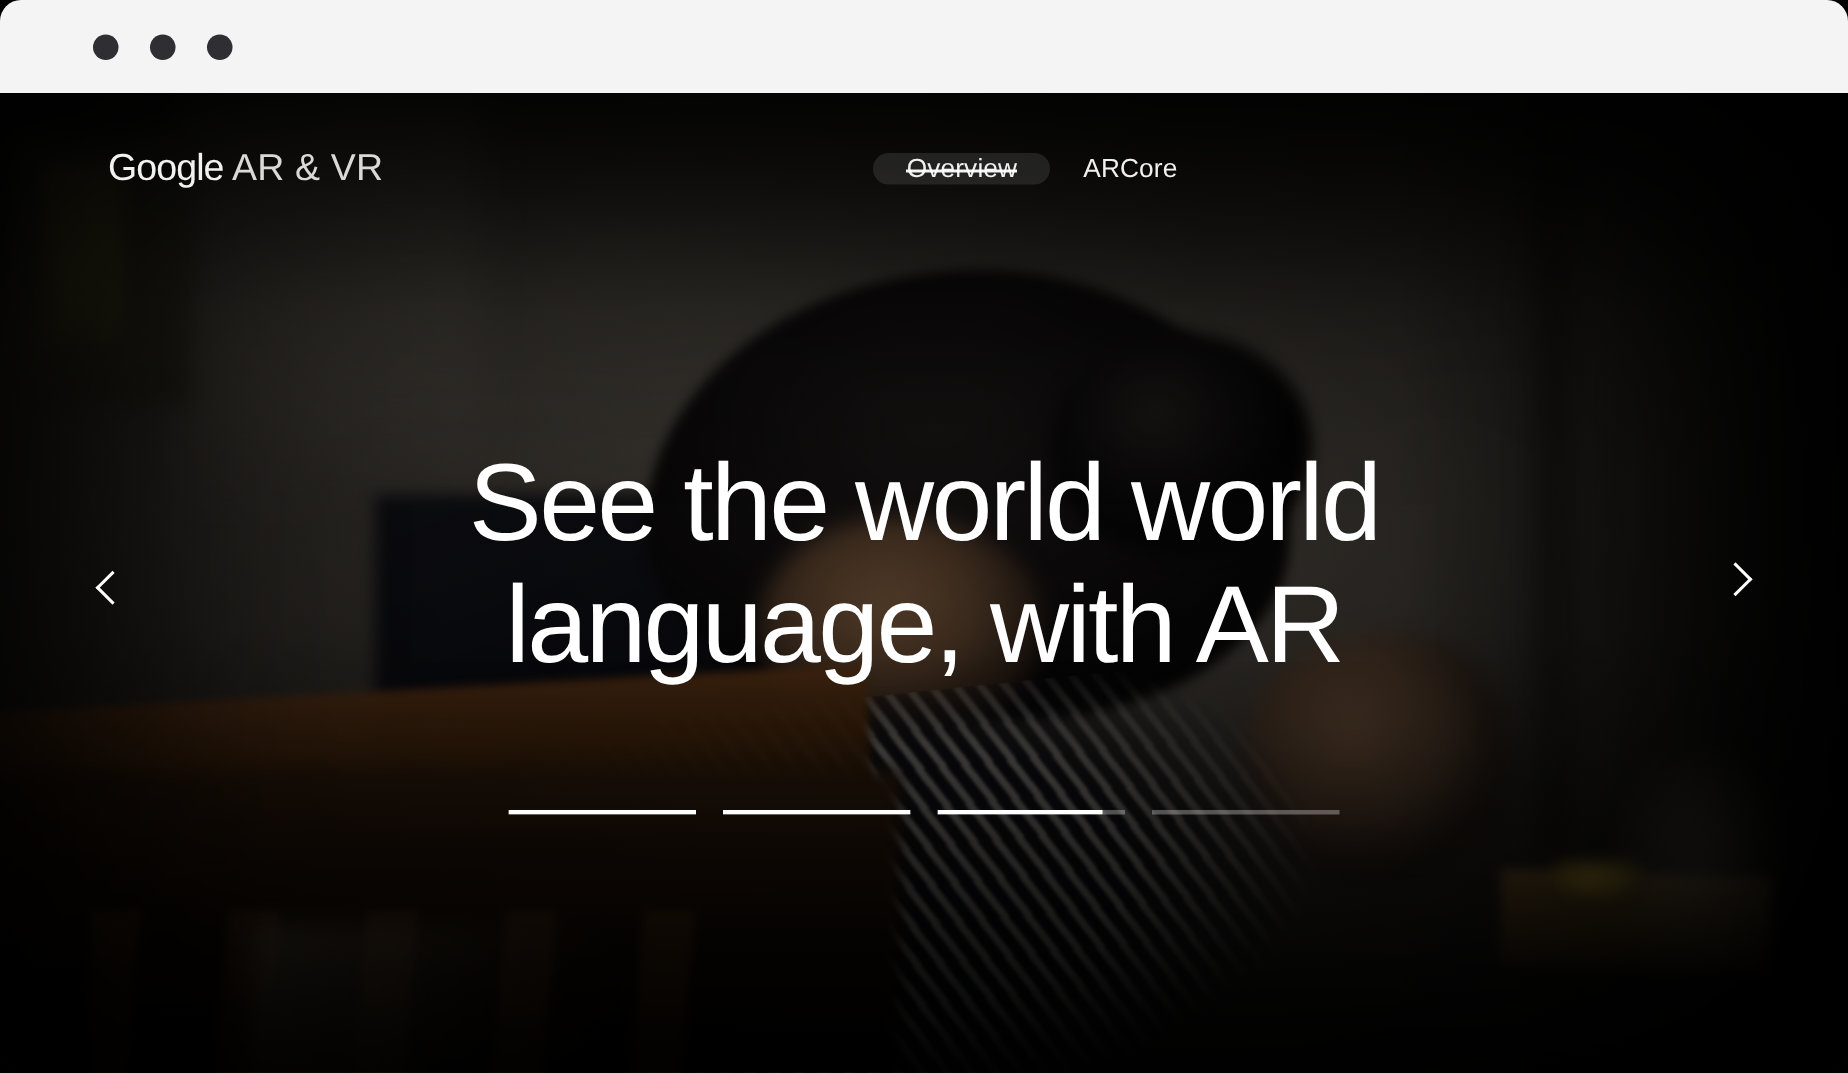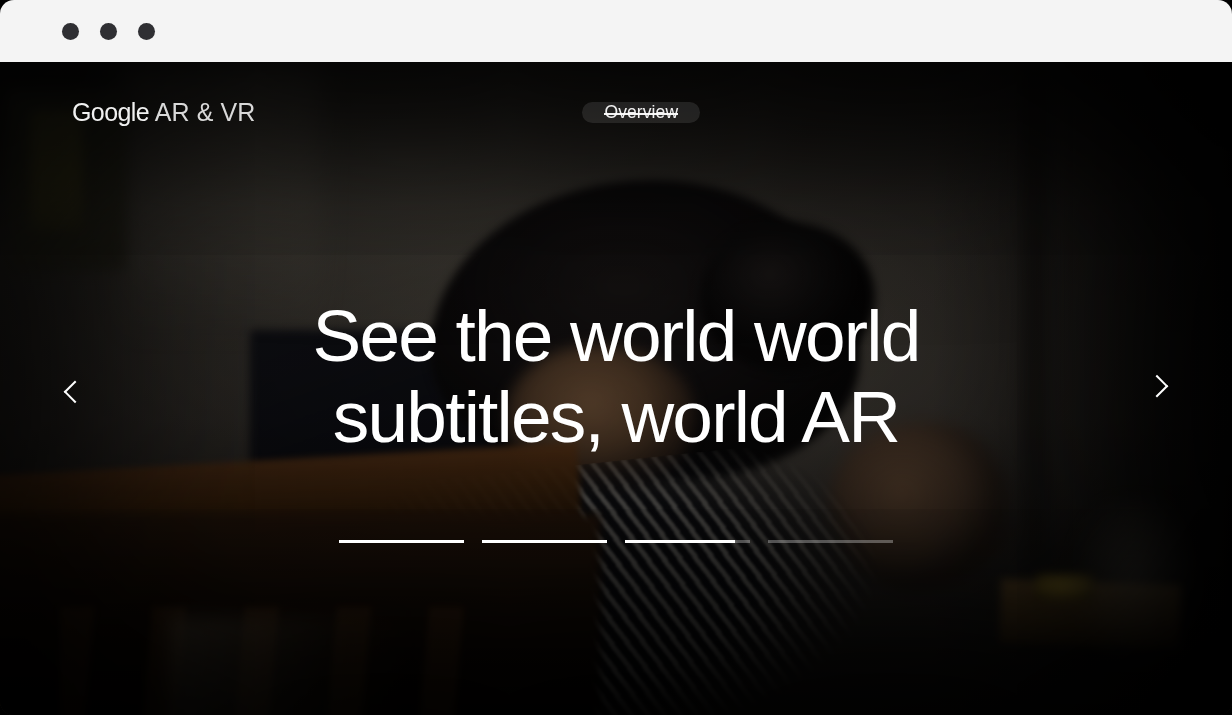--- a/index.html
+++ b/index.html
@@ -386,28 +386,31 @@
 
       <nav class="nav">
 
         <a class="nav-item active">
           <span>Overview</span>
           <span class="nav-underline"></span>
         </a>
 
 
 
+        <a class="nav-item">
+          <span>ARCore</span>
+        </a>
 
       </nav>
     </div>
 
     <div class="hero">
       <h1 class="headline">
         <span class="ln">See the world world</span>
-        <span class="ln">subtitles, world AR</span>
+        <span class="ln">language, with AR</span>
       </h1>
     </div>
 
     <button class="arrow arrow-prev">
       <span class="chev chev-left"></span>
     </button>
     <button class="arrow arrow-next">
       <span class="chev chev-right"></span>
     </button>
 

